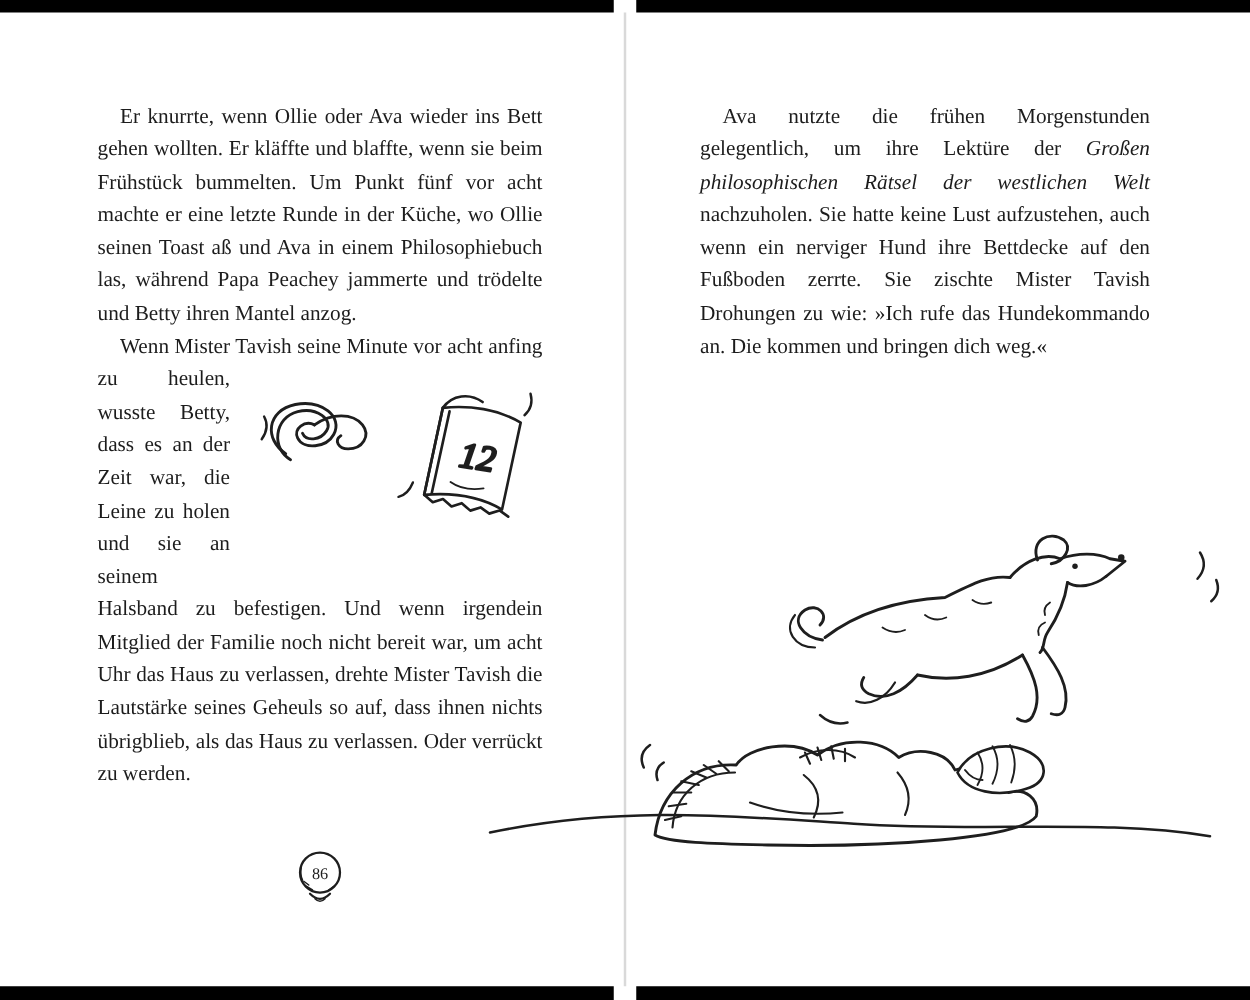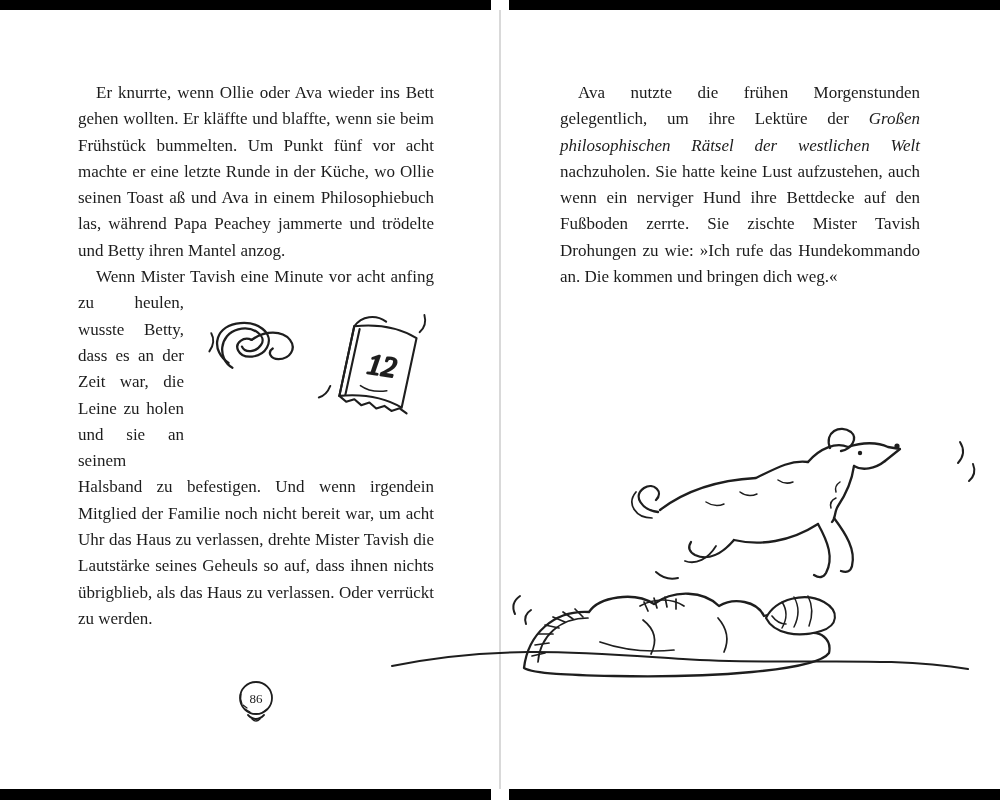--- a/index.html
+++ b/index.html
@@ -43,21 +43,21 @@
 
 <div class="edge-bar tl"></div>
 <div class="edge-bar tr"></div>
 <div class="edge-bar bl"></div>
 <div class="edge-bar br"></div>
 <div class="spine"></div>
 
 <div class="page page-left">
   <div class="text-col">
     <p class="para"><span>Er knurrte, wenn Ollie oder Ava wieder ins Bett gehen wollten. Er kläffte und blaffte, wenn sie beim Frühstück bummelten. Um Punkt fünf vor acht machte er eine letzte Runde in der Küche, wo Ollie seinen Toast aß und Ava in einem Philosophiebuch las, während Papa Peachey jammerte und trödelte und Betty ihren Mantel anzog.</span></p>
-    <p class="para"><span>Wenn Mister Tavish eine Minute vor acht anfing zu heulen, </span><svg class="ill-float" viewBox="0 0 250 150">
+    <p class="para"><span>Wenn Mister Tavish seine Minute vor acht anfing zu heulen, </span><svg class="ill-float" viewBox="0 0 250 150">
         <g class="ink" stroke-width="2">
           <path d="M16,52 q7,-10 2,-19"></path>
           <path d="M142,88 q-4,10 -12,12"></path>
           <path d="M240,14 q3,11 -5,18"></path>
         </g>
         <g class="ink" stroke-width="2.4">
           <path d="M36,64 C18,52 20,28 44,23 C66,19 84,33 76,48 C70,59 51,61 46,51 C42,43 52,36 60,40"></path>
           <path d="M40,69 C24,60 26,34 46,29 C62,25 76,36 70,45 C65,53 53,54 50,47"></path>
           <path d="M60,40 C74,30 92,30 100,40 C107,49 100,60 88,60 C80,60 76,53 82,49"></path>
         </g>

